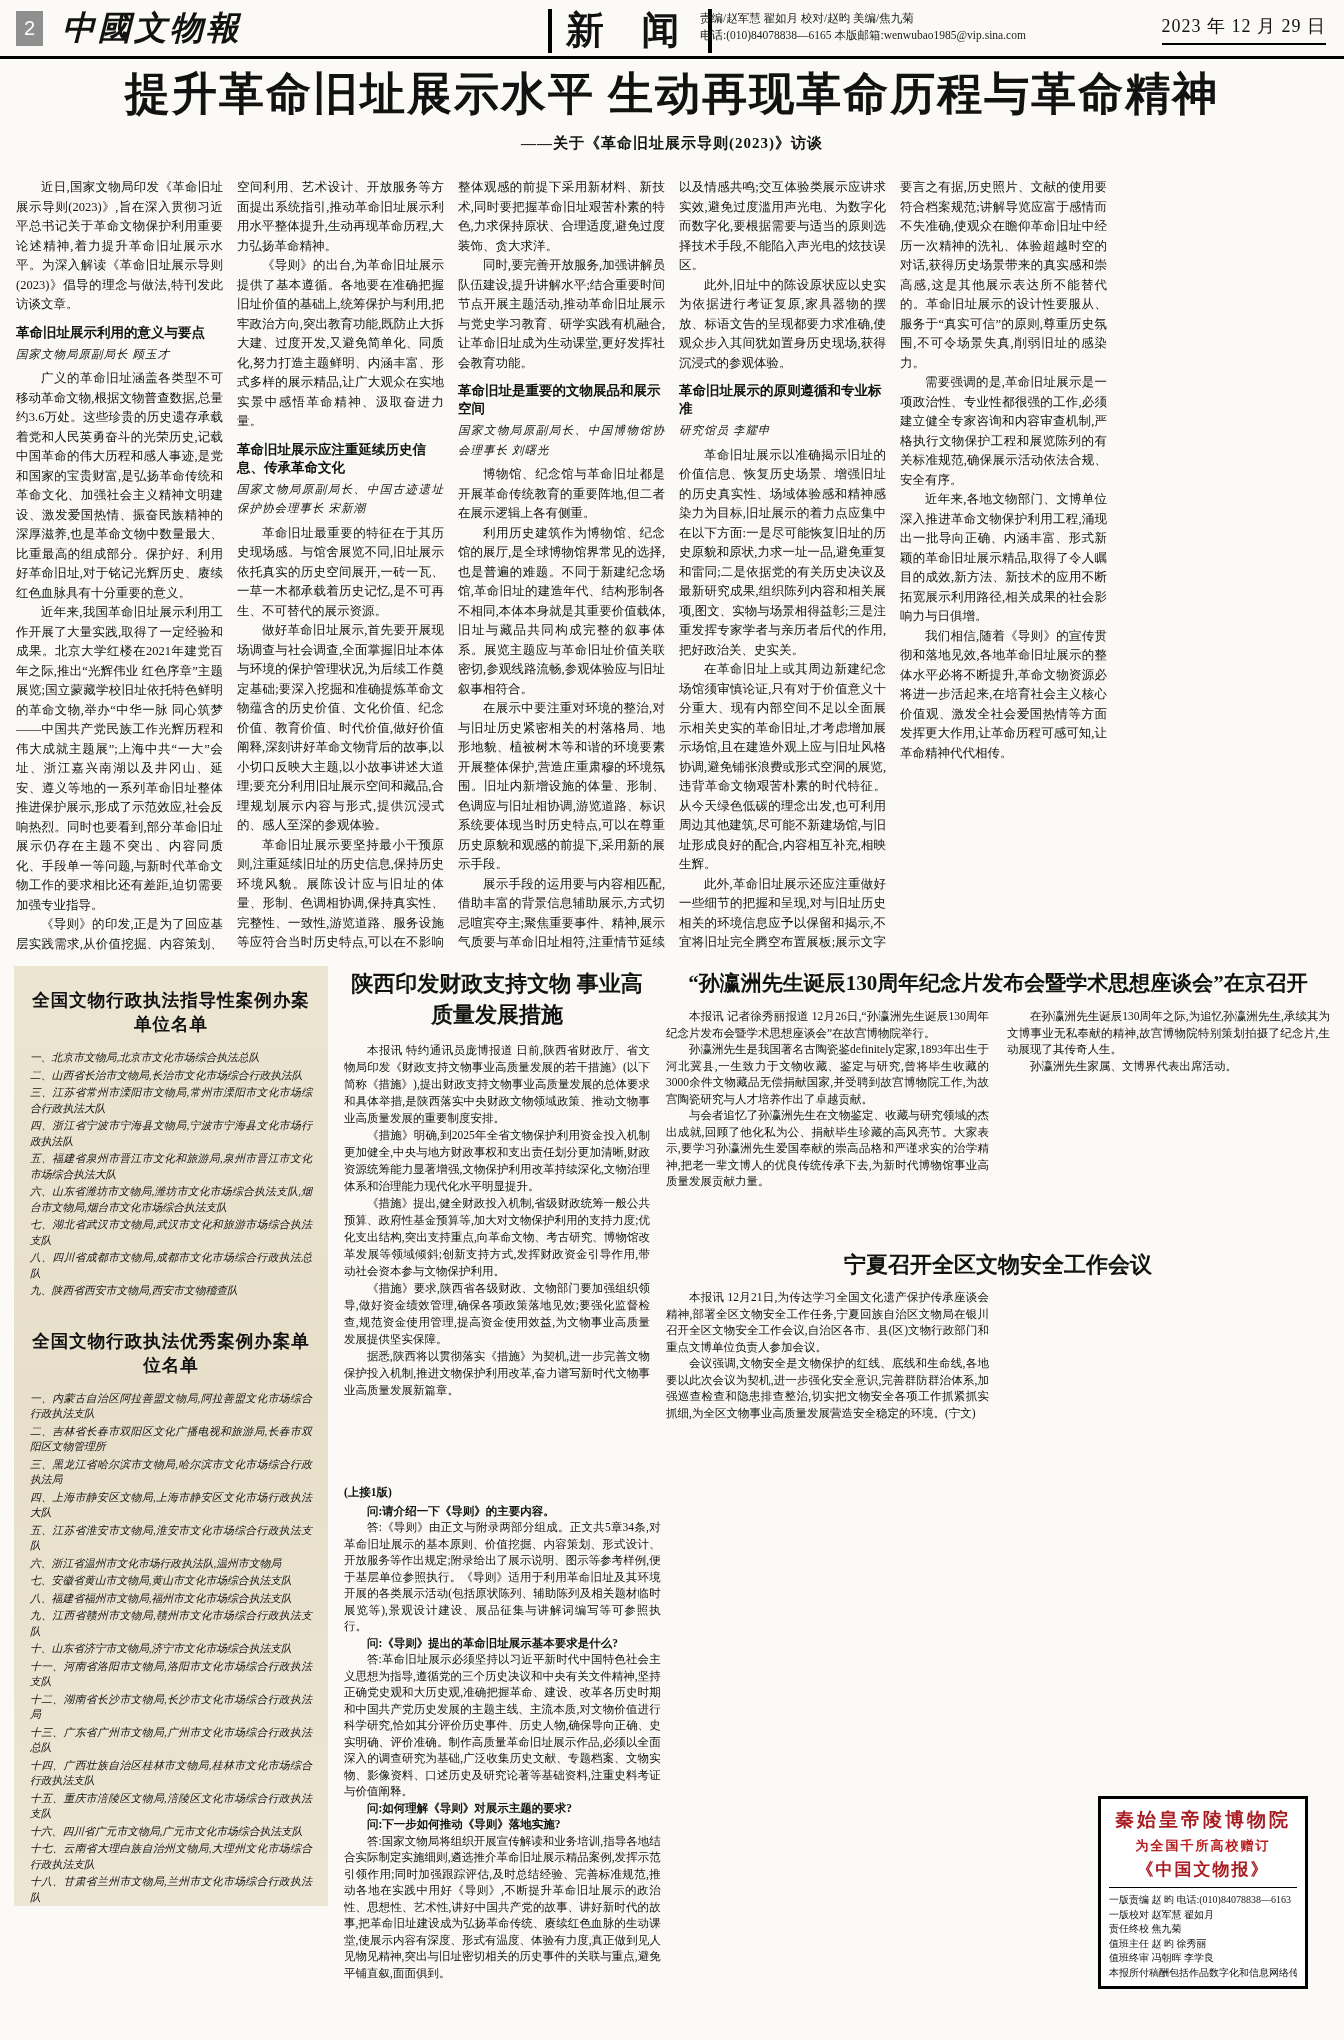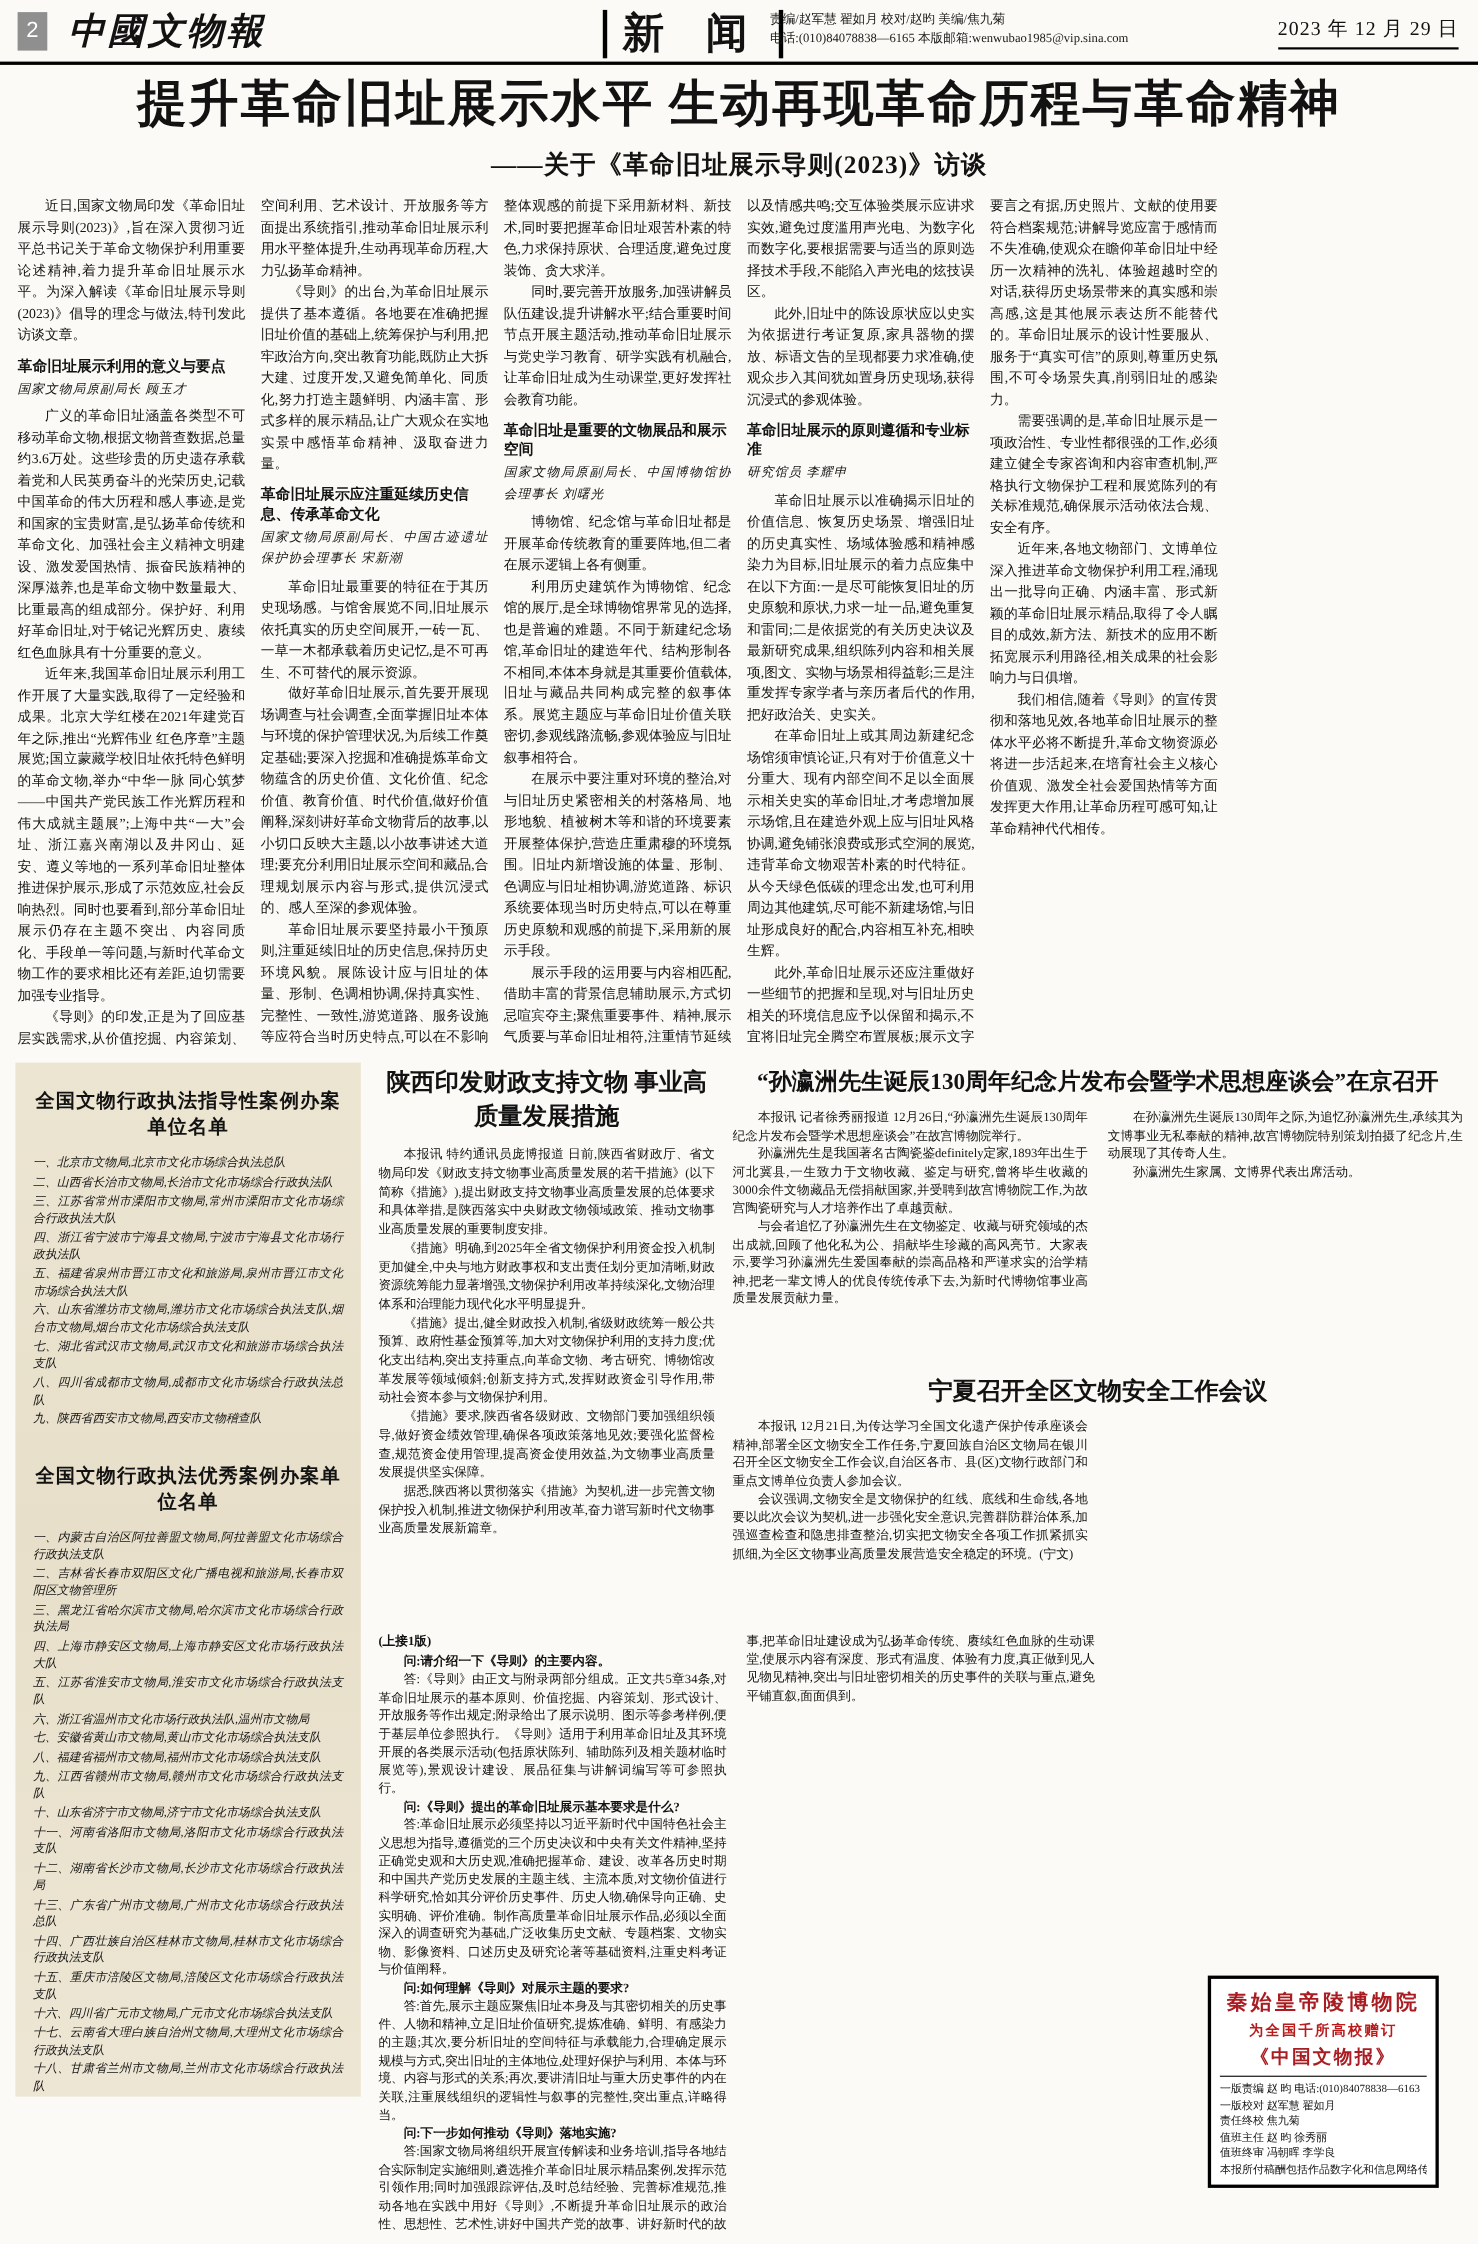--- a/index.html
+++ b/index.html
@@ -10,21 +10,21 @@
   .pagenum{position:absolute;left:16px;top:11px;width:27px;height:35px;background:#8f8f8f;color:#fff;
            font-size:20px;display:flex;align-items:center;justify-content:center;font-family:"Liberation Sans",sans-serif;}
   .logo{position:absolute;left:62px;top:6px;font-size:33px;font-weight:bold;font-style:italic;letter-spacing:3px;}
   .section-label{position:absolute;left:548px;top:5px;display:flex;align-items:center;gap:14px;}
   .vbar{width:4px;height:44px;background:#000;}
   .section-text{font-size:38px;font-weight:900;letter-spacing:14px;font-family:"Liberation Serif",serif;}
   .editors{position:absolute;left:700px;top:10px;font-size:11.5px;line-height:17px;color:#1a1a1a;}
   .dateline{position:absolute;right:18px;top:14px;font-size:18px;border-bottom:2px solid #000;padding-bottom:5px;letter-spacing:1px;}
   
   .headline{position:absolute;top:64px;left:0;width:1344px;text-align:center;font-size:45px;font-weight:bold;letter-spacing:2px;}
-  .deck{position:absolute;top:134px;left:0;width:1344px;text-align:center;font-size:23px;font-weight:bold;letter-spacing:1px;}
+  .deck{position:absolute;top:134px;left:0;width:1344px;text-align:center;font-size:15px;font-weight:bold;letter-spacing:1px;}
   
   .toparticle{position:absolute;top:178px;left:16px;width:1312px;height:784px;
               column-count:6;column-gap:14px;column-fill:auto;
               font-size:12.5px;line-height:19.5px;text-align:justify;overflow:hidden;}
   .toparticle p{margin:0;text-indent:2em;}
   .toparticle h3{font-size:13.5px;font-weight:bold;margin:9px 0 3px;line-height:18px;text-align:left;font-family:Liberation Serif, serif;}
   .toparticle .byline{font-style:italic;font-size:11.5px;margin:0 0 5px;letter-spacing:1px;}
   
   .panel{position:absolute;top:966px;left:14px;width:314px;height:940px;box-sizing:border-box;
          background:linear-gradient(180deg,#ece5d2 0%,#e7dfc9 45%,#ede6d4 100%);
@@ -219,21 +219,20 @@
   <article class="contin">
     <div class="cols3">
       <p class="cont-label">(上接1版)</p>
       <div>
 
       <p class="q">问:请介绍一下《导则》的主要内容。</p>
           <p class="a">答:《导则》由正文与附录两部分组成。正文共5章34条,对革命旧址展示的基本原则、价值挖掘、内容策划、形式设计、开放服务等作出规定;附录给出了展示说明、图示等参考样例,便于基层单位参照执行。《导则》适用于利用革命旧址及其环境开展的各类展示活动(包括原状陈列、辅助陈列及相关题材临时展览等),景观设计建设、展品征集与讲解词编写等可参照执行。</p>
           <p class="q">问:《导则》提出的革命旧址展示基本要求是什么?</p>
           <p class="a">答:革命旧址展示必须坚持以习近平新时代中国特色社会主义思想为指导,遵循党的三个历史决议和中央有关文件精神,坚持正确党史观和大历史观,准确把握革命、建设、改革各历史时期和中国共产党历史发展的主题主线、主流本质,对文物价值进行科学研究,恰如其分评价历史事件、历史人物,确保导向正确、史实明确、评价准确。制作高质量革命旧址展示作品,必须以全面深入的调查研究为基础,广泛收集历史文献、专题档案、文物实物、影像资料、口述历史及研究论著等基础资料,注重史料考证与价值阐释。</p>
           <p class="q">问:如何理解《导则》对展示主题的要求?</p>
-          <p class="a">答:首先,展示主题应聚焦旧址本身及与其密切相关的历史事件、人物和精神,立足旧址价值研究,提炼准确、鲜明、有感染力的主题;其次,要分析旧址的空间特征与承载能力,合理确定展示规模与方式,突出旧址的主体地位,处理好保护与利用、本体与环境、内容与形式的关系;再次,要讲清旧址与重大历史事件的内在关联,注重展线组织的逻辑性与叙事的完整性,突出重点,详略得当。</p>
           <p class="q">问:下一步如何推动《导则》落地实施?</p>
           <p class="a">答:国家文物局将组织开展宣传解读和业务培训,指导各地结合实际制定实施细则,遴选推介革命旧址展示精品案例,发挥示范引领作用;同时加强跟踪评估,及时总结经验、完善标准规范,推动各地在实践中用好《导则》,不断提升革命旧址展示的政治性、思想性、艺术性,讲好中国共产党的故事、讲好新时代的故事,把革命旧址建设成为弘扬革命传统、赓续红色血脉的生动课堂,使展示内容有深度、形式有温度、体验有力度,真正做到见人见物见精神,突出与旧址密切相关的历史事件的关联与重点,避免平铺直叙,面面俱到。</p>
         </div>
     </div>
   </article>
 
   <div class="adbox">
     <div class="ad-title">秦始皇帝陵博物院</div>
     <div class="ad-sub">为全国千所高校赠订</div>
     <div class="ad-sub2">《中国文物报》</div>

